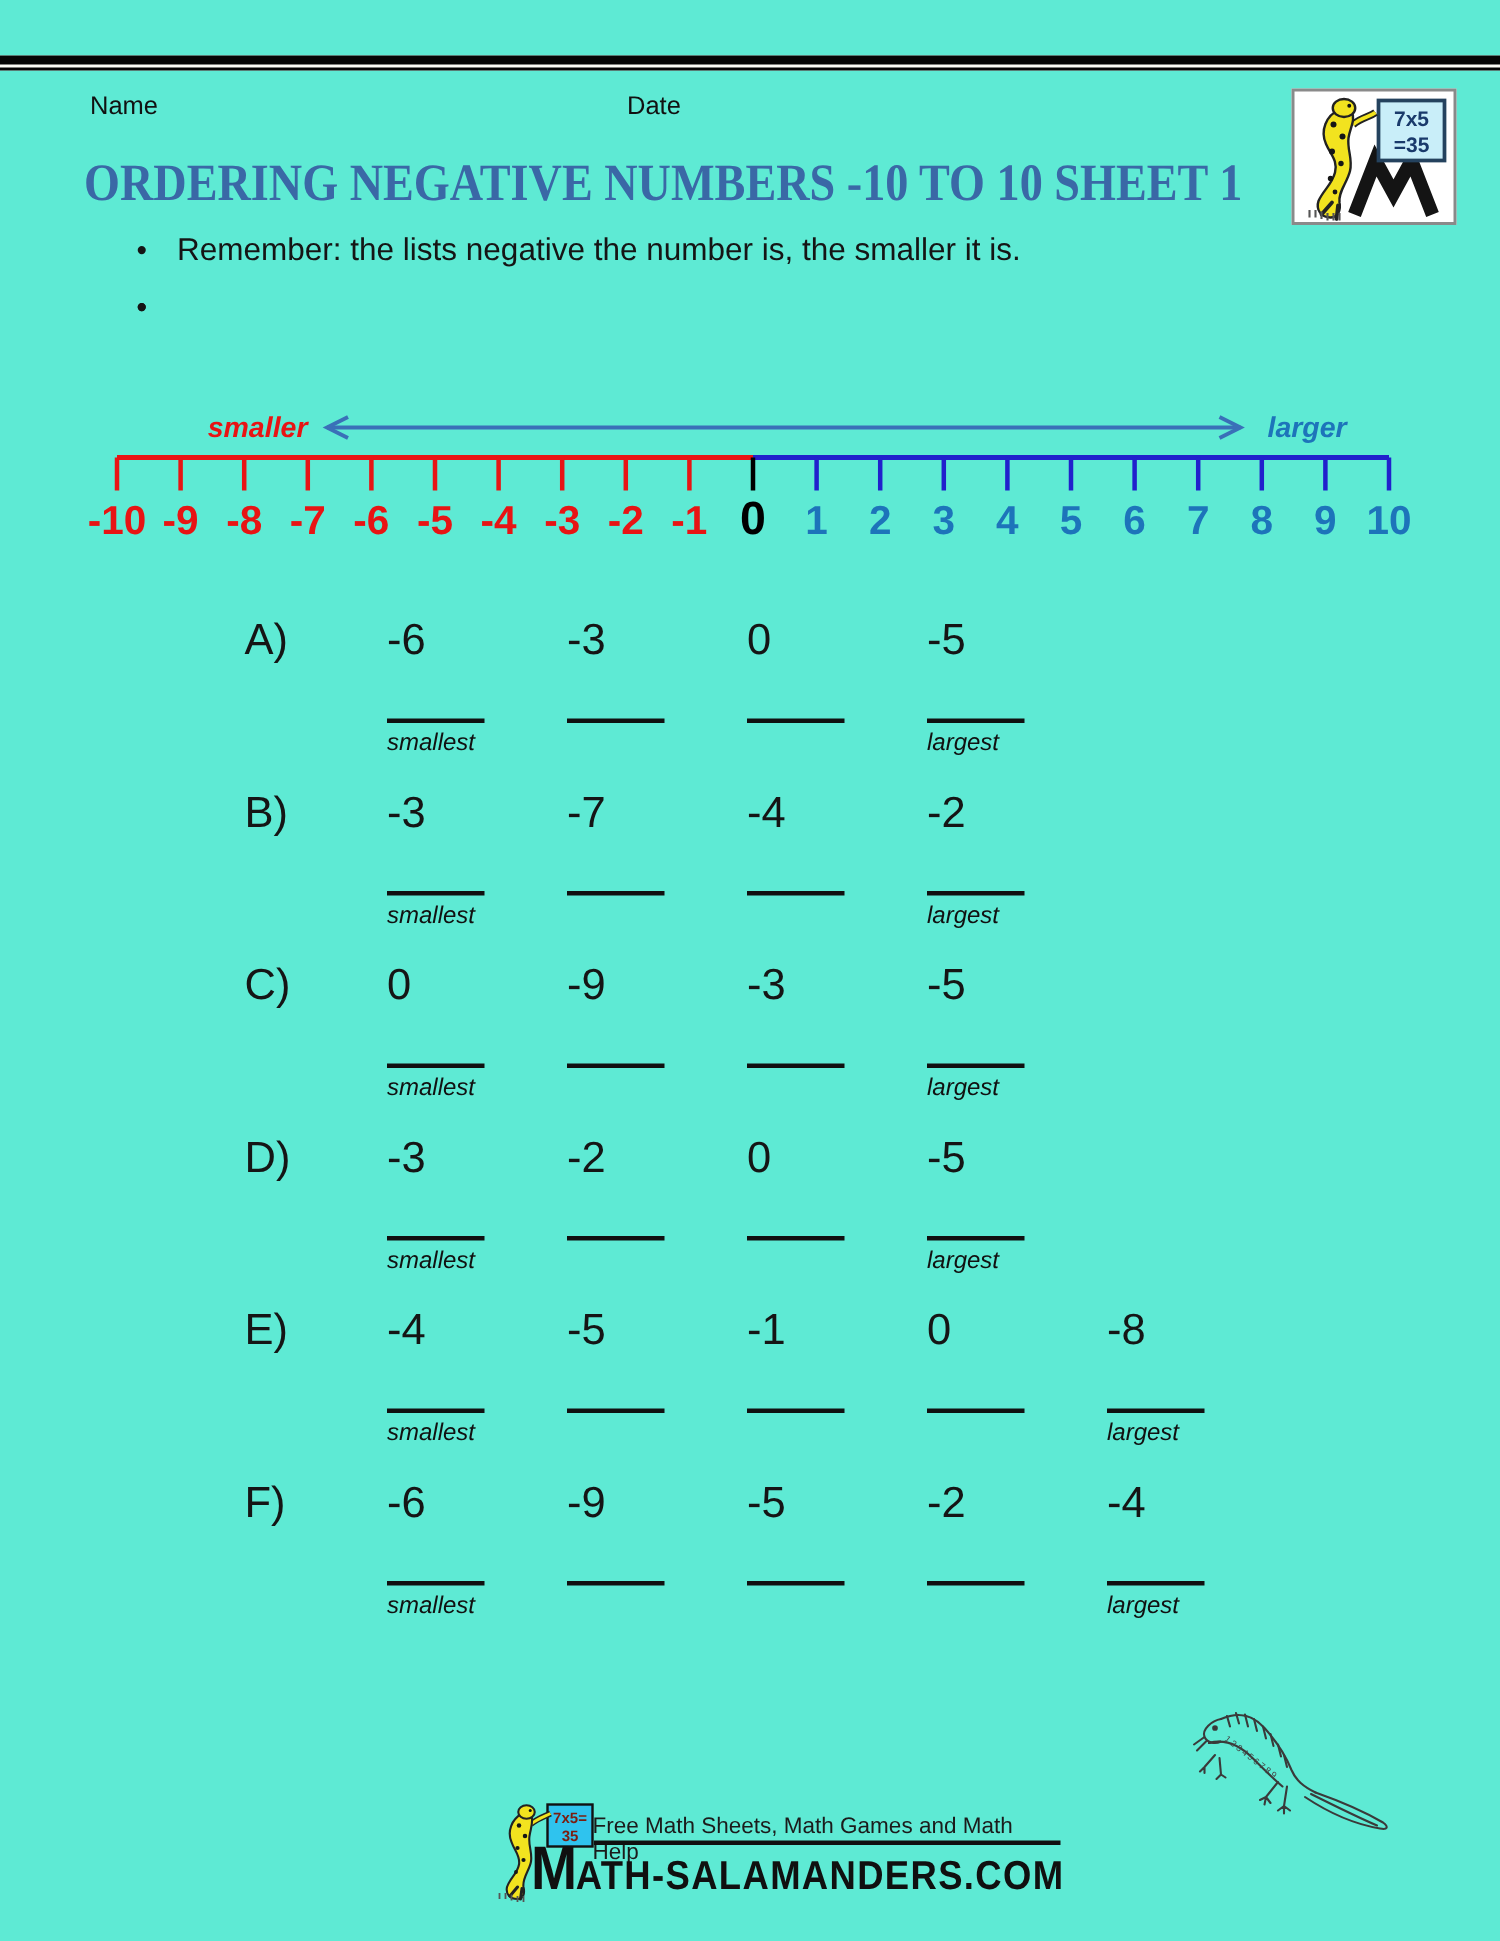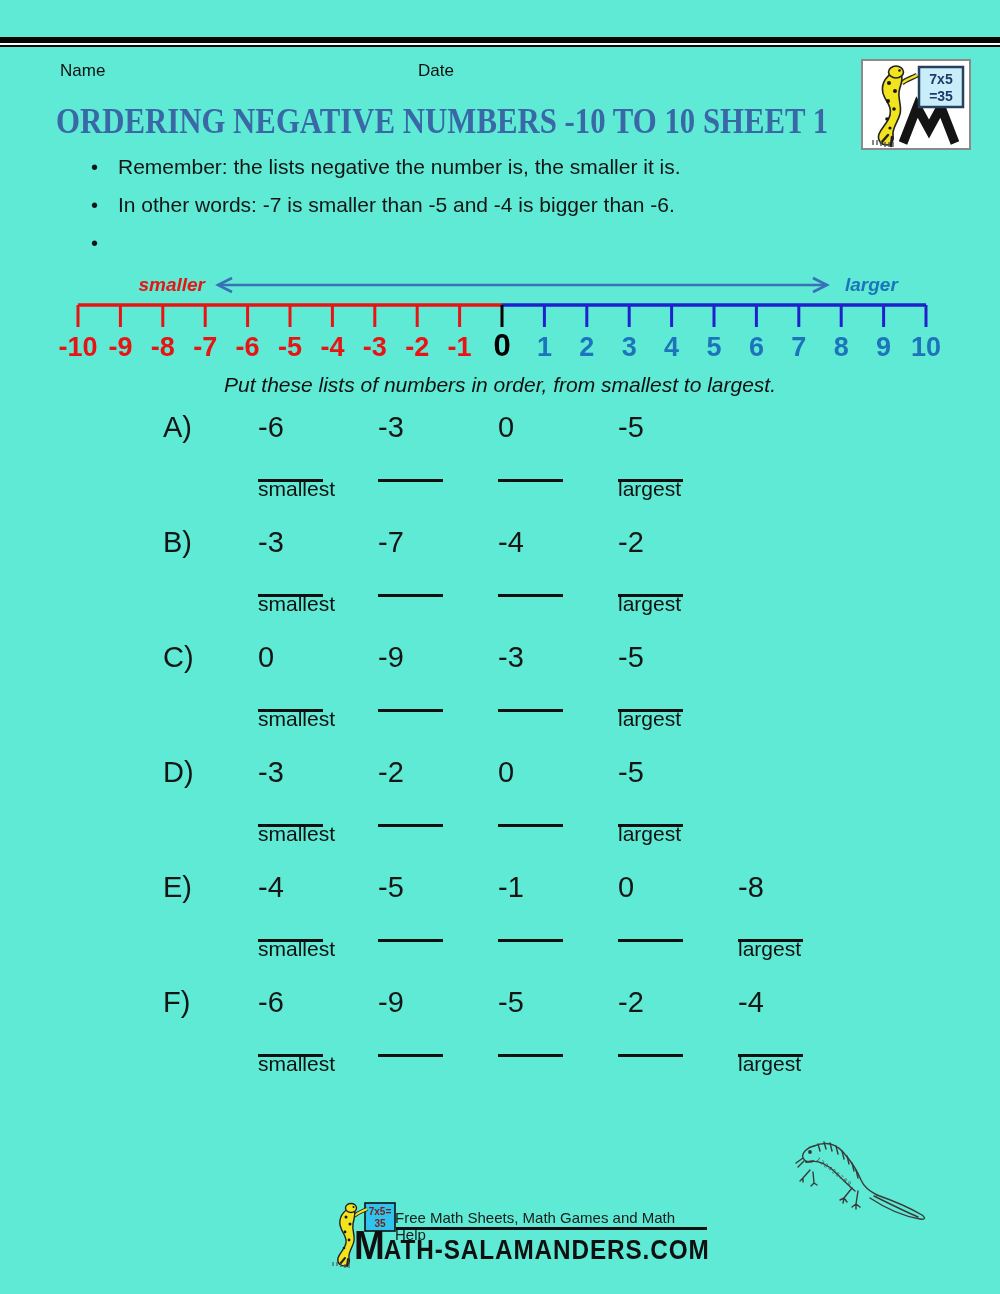--- a/index.html
+++ b/index.html
@@ -18,21 +18,21 @@
            font-size:21px;width:800px;}
   .bullets li{position:relative;padding-left:30px;margin-bottom:14px;line-height:24px;}
   .bullets .dot{position:absolute;left:3px;top:0px;font-size:20px;}
   #nl{position:absolute;left:0;top:260px;}
   .instruction{position:absolute;left:0;top:373px;width:1000px;text-align:center;
            font-size:21px;font-style:italic;color:#111;}
   .problem{position:absolute;left:0;width:1000px;height:100px;}
   .p-letter{position:absolute;left:163px;top:0;font-size:29px;}
   .p-num{position:absolute;top:0;font-size:29px;}
   .p-blank{position:absolute;top:68px;width:65px;height:0;border-top:3px solid #101010;}
-  .p-label{position:absolute;top:66px;font-size:21px;color:#111;}
+  .p-label{position:absolute;top:76px;font-size:16px;color:#111;font-style:italic;}
   .salamander-drawing{position:absolute;left:790px;top:1136px;}
   .f-logo{position:absolute;left:328px;top:1200px;}
   .f-tagline{position:absolute;left:395px;top:1209px;width:315px;text-align:left;
            font-size:15px;font-weight:normal;color:#1b1b1b;}
   .f-rule{position:absolute;left:396px;top:1227px;width:311px;height:3px;background:#101010;}
   .f-site{position:absolute;left:354px;top:1222px;white-space:nowrap;color:#101010;
            transform:scaleX(.9);transform-origin:0 0;}
   .f-site .m{font-size:41px;font-weight:bold;letter-spacing:-1px;}
   .f-site .rest{font-size:27px;font-weight:bold;letter-spacing:1px;}
 </style>
@@ -68,21 +68,21 @@
         <circle cx="27" cy="67" r="1.6" fill="#161616"></circle>
         <path d="M10,84 l0,-5 M14,84 l0,-5 M18,85 l0,-5 M22,86 l0,-5 M26,86 l0,-5 M30,86 l0,-5" stroke="#555" stroke-width="1.4"></path>
       </g>
     </svg>
   </div>
 
   <h1 class="page-title">ORDERING NEGATIVE NUMBERS -10 TO 10 SHEET 1</h1>
 
   <ul class="bullets" id="bullets">
       <li><span class="dot">•</span><span>Remember: the lists negative the number is, the smaller it is.</span></li>
-      <li><span class="dot">•</span><span>In other words: -7 is smaller than -5 and -4 is bigger than -6.</span></li>
+      <li><span class="dot">•</span></li>
       <li><span class="dot">•</span></li>
     </ul>
 
   <svg id="nl" width="1000" height="110">
       <line x1="78" y1="45" x2="502" y2="45" stroke="#e81414" stroke-width="3.4"></line>
       <line x1="502" y1="45" x2="926" y2="45" stroke="#2121cc" stroke-width="3.4"></line>
       <line x1="78" y1="45" x2="78" y2="67" stroke="#e81414" stroke-width="3"></line>
       <text x="78" y="96" fill="#e81414" text-anchor="middle" font-size="27" font-weight="bold" font-family="Liberation Sans, sans-serif">-10</text>
       <line x1="120.4" y1="45" x2="120.4" y2="67" stroke="#e81414" stroke-width="3"></line>
       <text x="120.4" y="96" fill="#e81414" text-anchor="middle" font-size="27" font-weight="bold" font-family="Liberation Sans, sans-serif">-9</text>
@@ -124,21 +124,20 @@
       <text x="883.6" y="96" fill="#1d74ba" text-anchor="middle" font-size="27" font-weight="bold" font-family="Liberation Sans, sans-serif">9</text>
       <line x1="926" y1="45" x2="926" y2="67" stroke="#2121cc" stroke-width="3"></line>
       <text x="926" y="96" fill="#1d74ba" text-anchor="middle" font-size="27" font-weight="bold" font-family="Liberation Sans, sans-serif">10</text>
       <line x1="218" y1="25" x2="827" y2="25" stroke="#3a70b8" stroke-width="2.6"></line>
       <path d="M232,18 L218,25 L232,32" fill="none" stroke="#3a70b8" stroke-width="2.6"></path>
       <path d="M813,18 L827,25 L813,32" fill="none" stroke="#3a70b8" stroke-width="2.6"></path>
       <text x="205" y="31" text-anchor="end" fill="#e81414" font-size="19" font-style="italic" font-weight="bold" font-family="Liberation Sans, sans-serif">smaller</text>
       <text x="845" y="31" fill="#1d74ba" font-size="19" font-style="italic" font-weight="bold" font-family="Liberation Sans, sans-serif">larger</text>
     </svg>
 
-  <div class="instruction">Put these lists of numbers in order, from smallest to largest.</div>
 
   <div id="problems">
       <div class="problem" style="top: 411px;">
         <span class="p-letter">A)</span>
         <span class="p-num" style="left: 258px;">-6</span>
         <div class="p-blank" style="left: 258px;"></div>
         <span class="p-num" style="left: 378px;">-3</span>
         <div class="p-blank" style="left: 378px;"></div>
         <span class="p-num" style="left: 498px;">0</span>
         <div class="p-blank" style="left: 498px;"></div>

